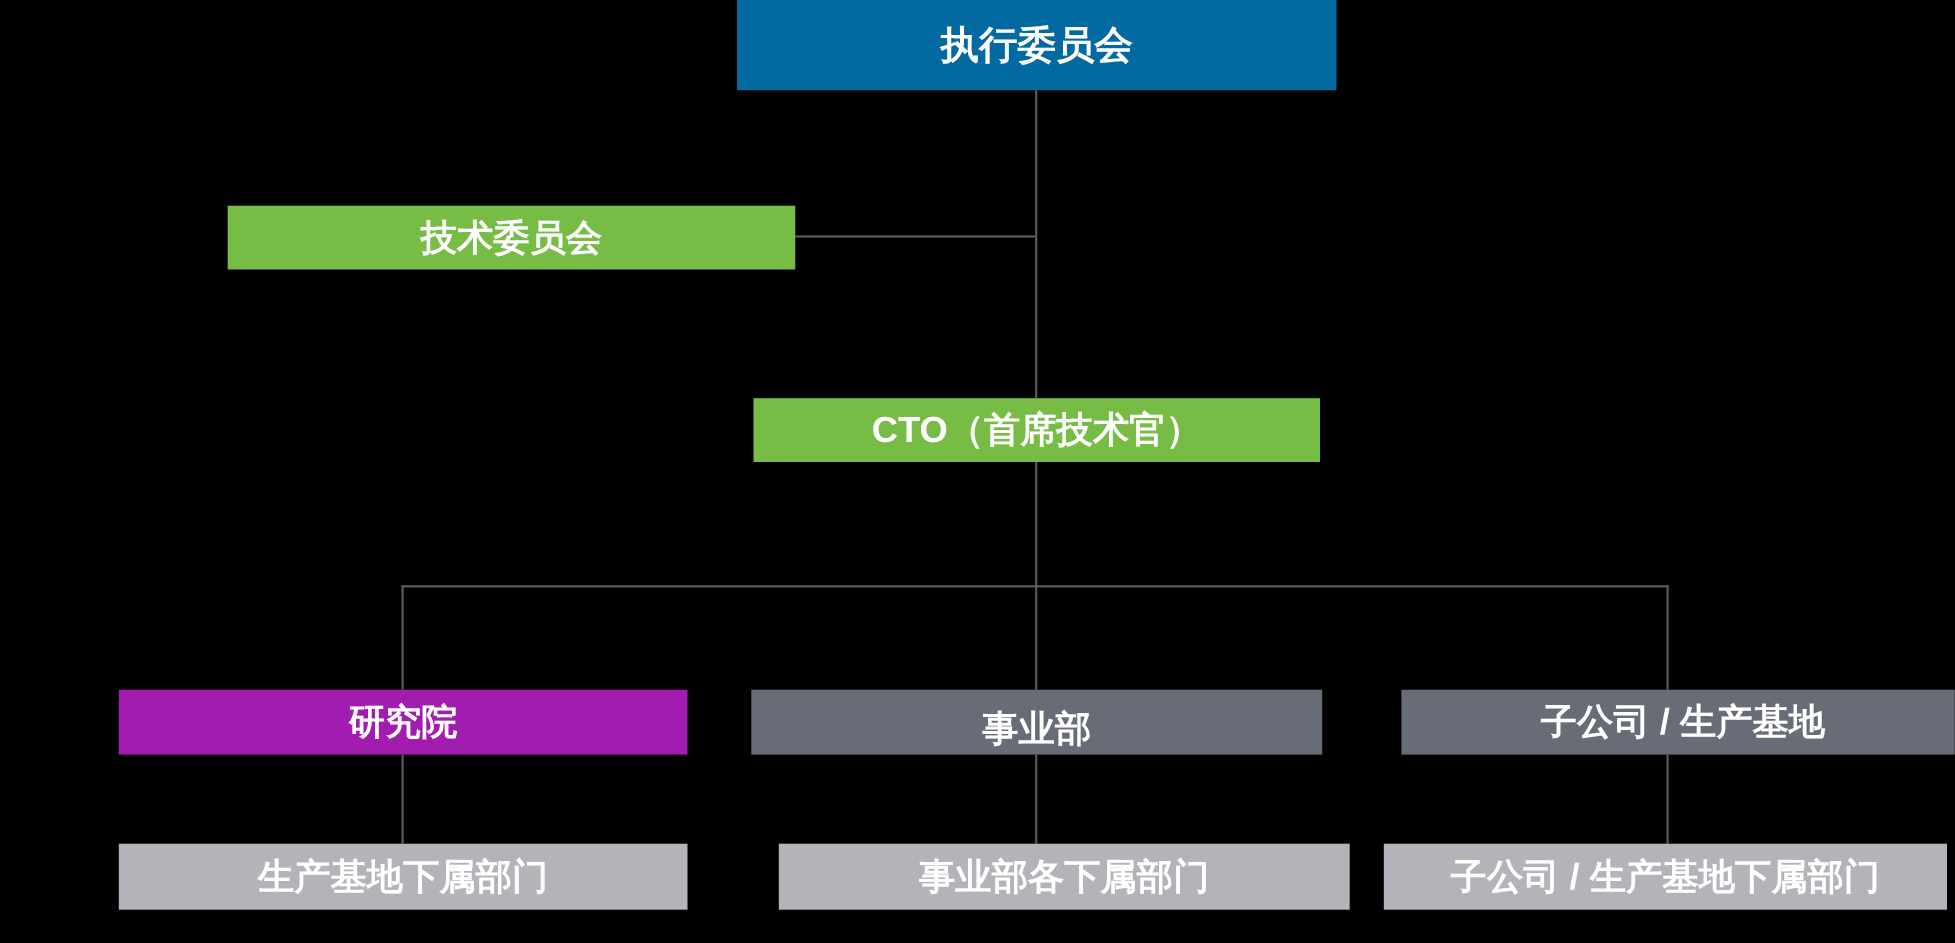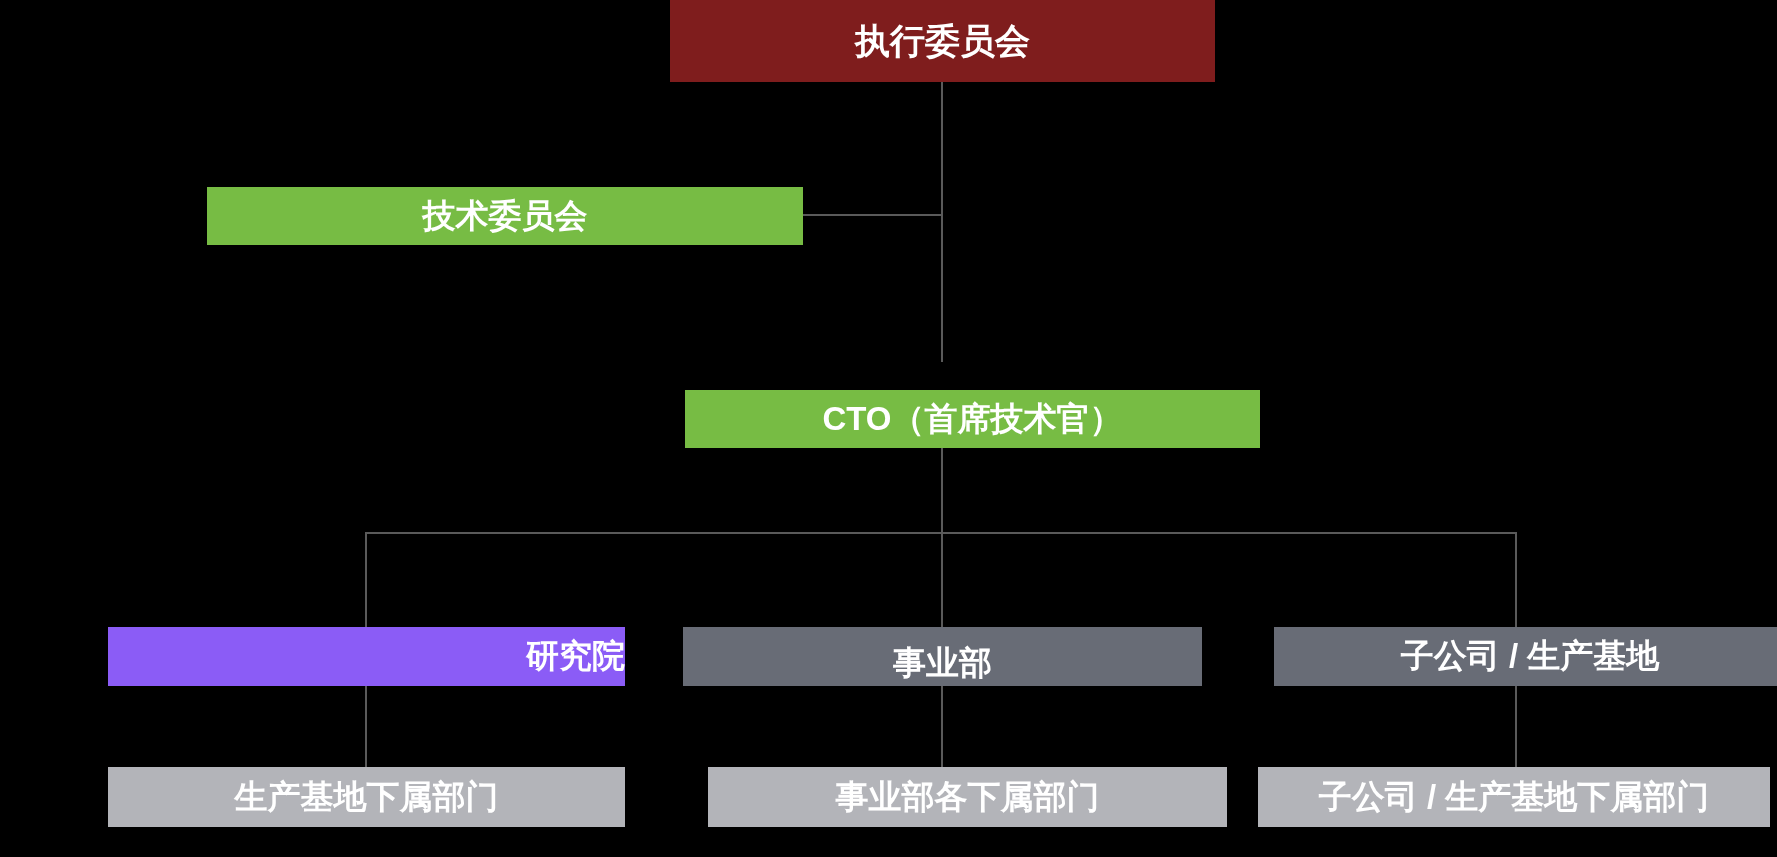--- a/index.html
+++ b/index.html
@@ -23,22 +23,22 @@
   }
   .node .label {
     color: #FFFFFF;
     font-weight: bold;
     font-size: 33px;
     white-space: nowrap;
     text-align: center;
   }
   .node-exec        { left: 670px;  top: 0px;   width: 545px; height: 82px; }
   .node-exec .label { font-size: 35px; }
-  .node-tech        { left: 207px;  top: 187px; width: 596px; height: 58px; }
-  .node-cto         { left: 685px;  top: 362px; width: 575px; height: 58px; margin-top: 28px; }
+  .node-tech        { left: 207px;  top: 187px; width: 516px; height: 58px; }
+  .node-cto         { left: 685px;  top: 362px; width: 515px; height: 58px; }
   .node-research    { left: 108px;  top: 627px; width: 517px; height: 59px; }
   .node-business    { left: 683px;  top: 627px; width: 519px; height: 59px; }
   .node-subsidiary  { left: 1274px; top: 627px; width: 512px; height: 59px; }
   .node-research-sub   { left: 108px;  top: 767px; width: 517px; height: 60px; }
   .node-business-sub   { left: 683px;  top: 767px; width: 519px; height: 60px; }
   .node-subsidiary-sub { left: 1258px; top: 767px; width: 512px; height: 60px; }
 
   .line { position: absolute; }
   .line-exec-cto        { left: 941px;  top: 82px;  width: 2px;    height: 280px; }
   .line-tech-branch     { left: 723px;  top: 214px; width: 219px;  height: 2px; }
@@ -58,33 +58,33 @@
   <div class="line line-exec-cto" style="background-color: rgb(90, 90, 90);"></div>
   <div class="line line-tech-branch" style="background-color: rgb(90, 90, 90);"></div>
   <div class="line line-cto-business" style="background-color: rgb(90, 90, 90);"></div>
   <div class="line line-rail" style="background-color: rgb(90, 90, 90);"></div>
   <div class="line line-rail-research" style="background-color: rgb(90, 90, 90);"></div>
   <div class="line line-rail-subsidiary" style="background-color: rgb(90, 90, 90);"></div>
   <div class="line line-research-sub" style="background-color: rgb(90, 90, 90);"></div>
   <div class="line line-business-sub" style="background-color: rgb(90, 90, 90);"></div>
   <div class="line line-subsidiary-sub" style="background-color: rgb(90, 90, 90);"></div>
 
-  <div class="node node-exec" style="background-color: #7f1d1d;">
+  <div class="node node-exec" style="background-color: #0369a1;">
     <span class="label">执行委员会</span>
   </div>
 
   <div class="node node-tech" style="background-color: rgb(119, 188, 68);">
     <span class="label">技术委员会</span>
   </div>
 
   <div class="node node-cto" style="background-color: rgb(119, 188, 68);">
     <span class="label">CTO（首席技术官）</span>
   </div>
 
-  <div class="node node-research" style="background-color: #8b5cf6; justify-content: flex-end;">
+  <div class="node node-research" style="background-color: #a21caf;">
     <span class="label">研究院</span>
   </div>
 
   <div class="node node-business" style="background-color: rgb(104, 108, 118); align-items: flex-end;">
     <span class="label">事业部</span>
   </div>
 
   <div class="node node-subsidiary" style="background-color: rgb(104, 108, 118);">
     <span class="label">子公司 / 生产基地</span>
   </div>

